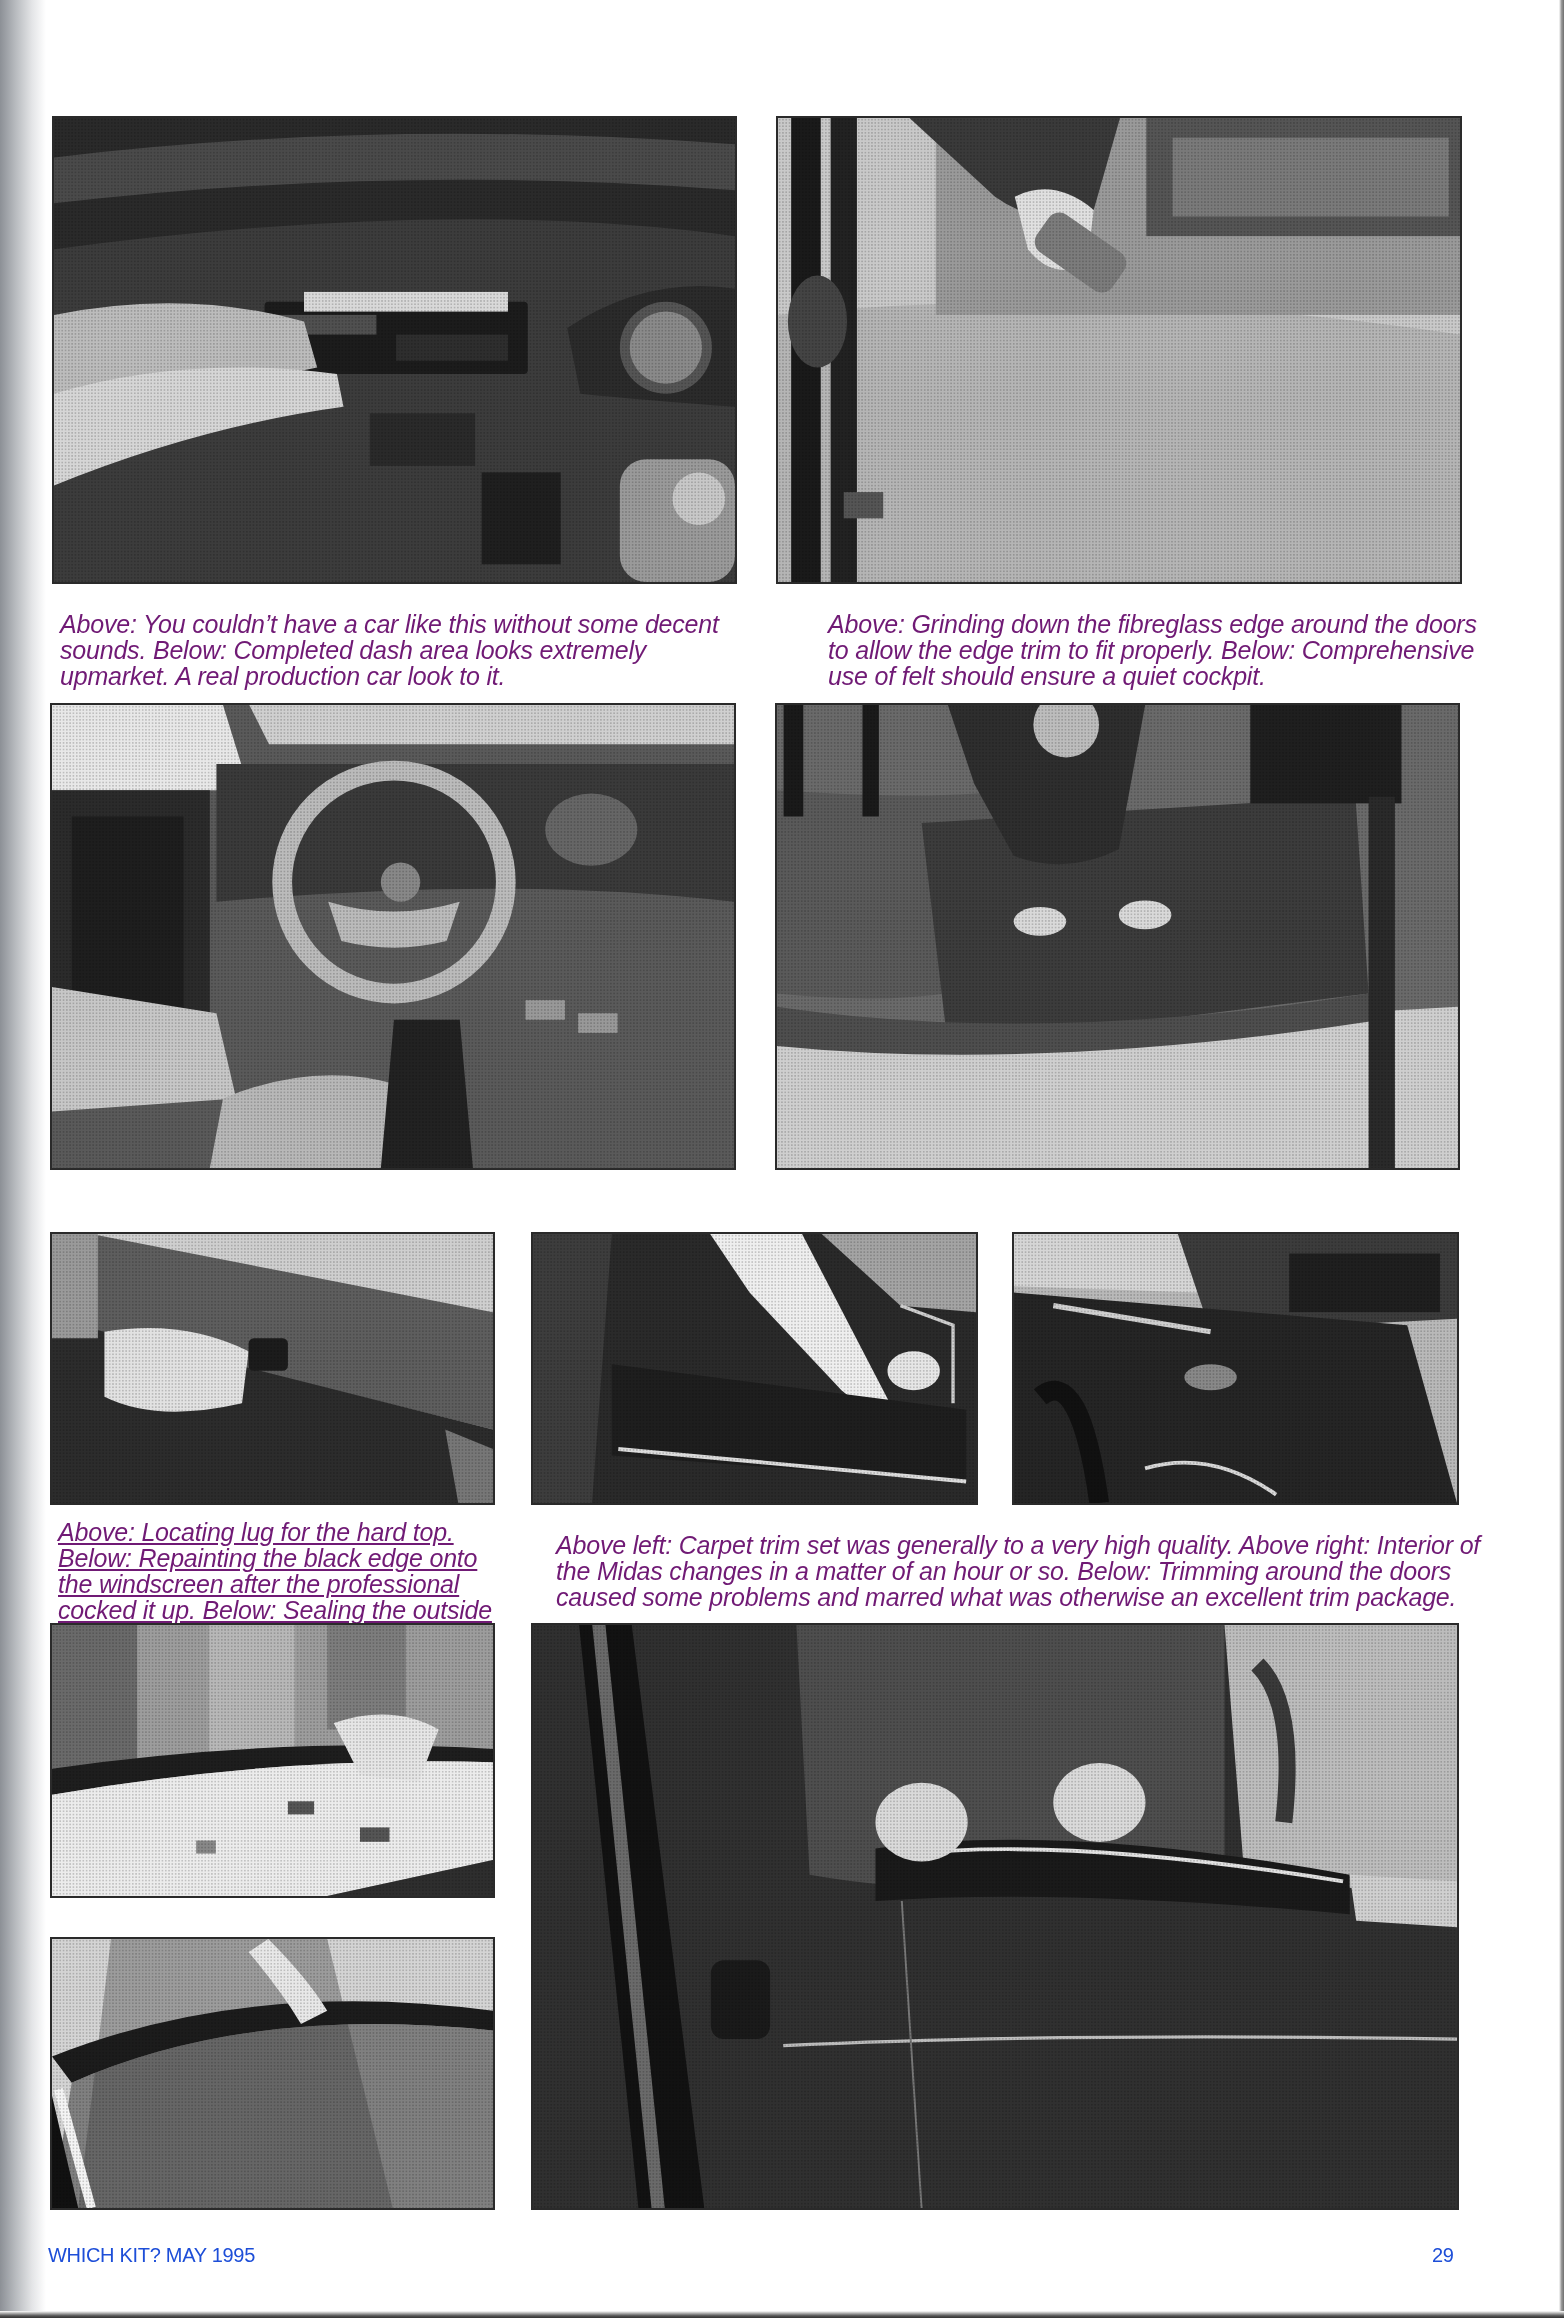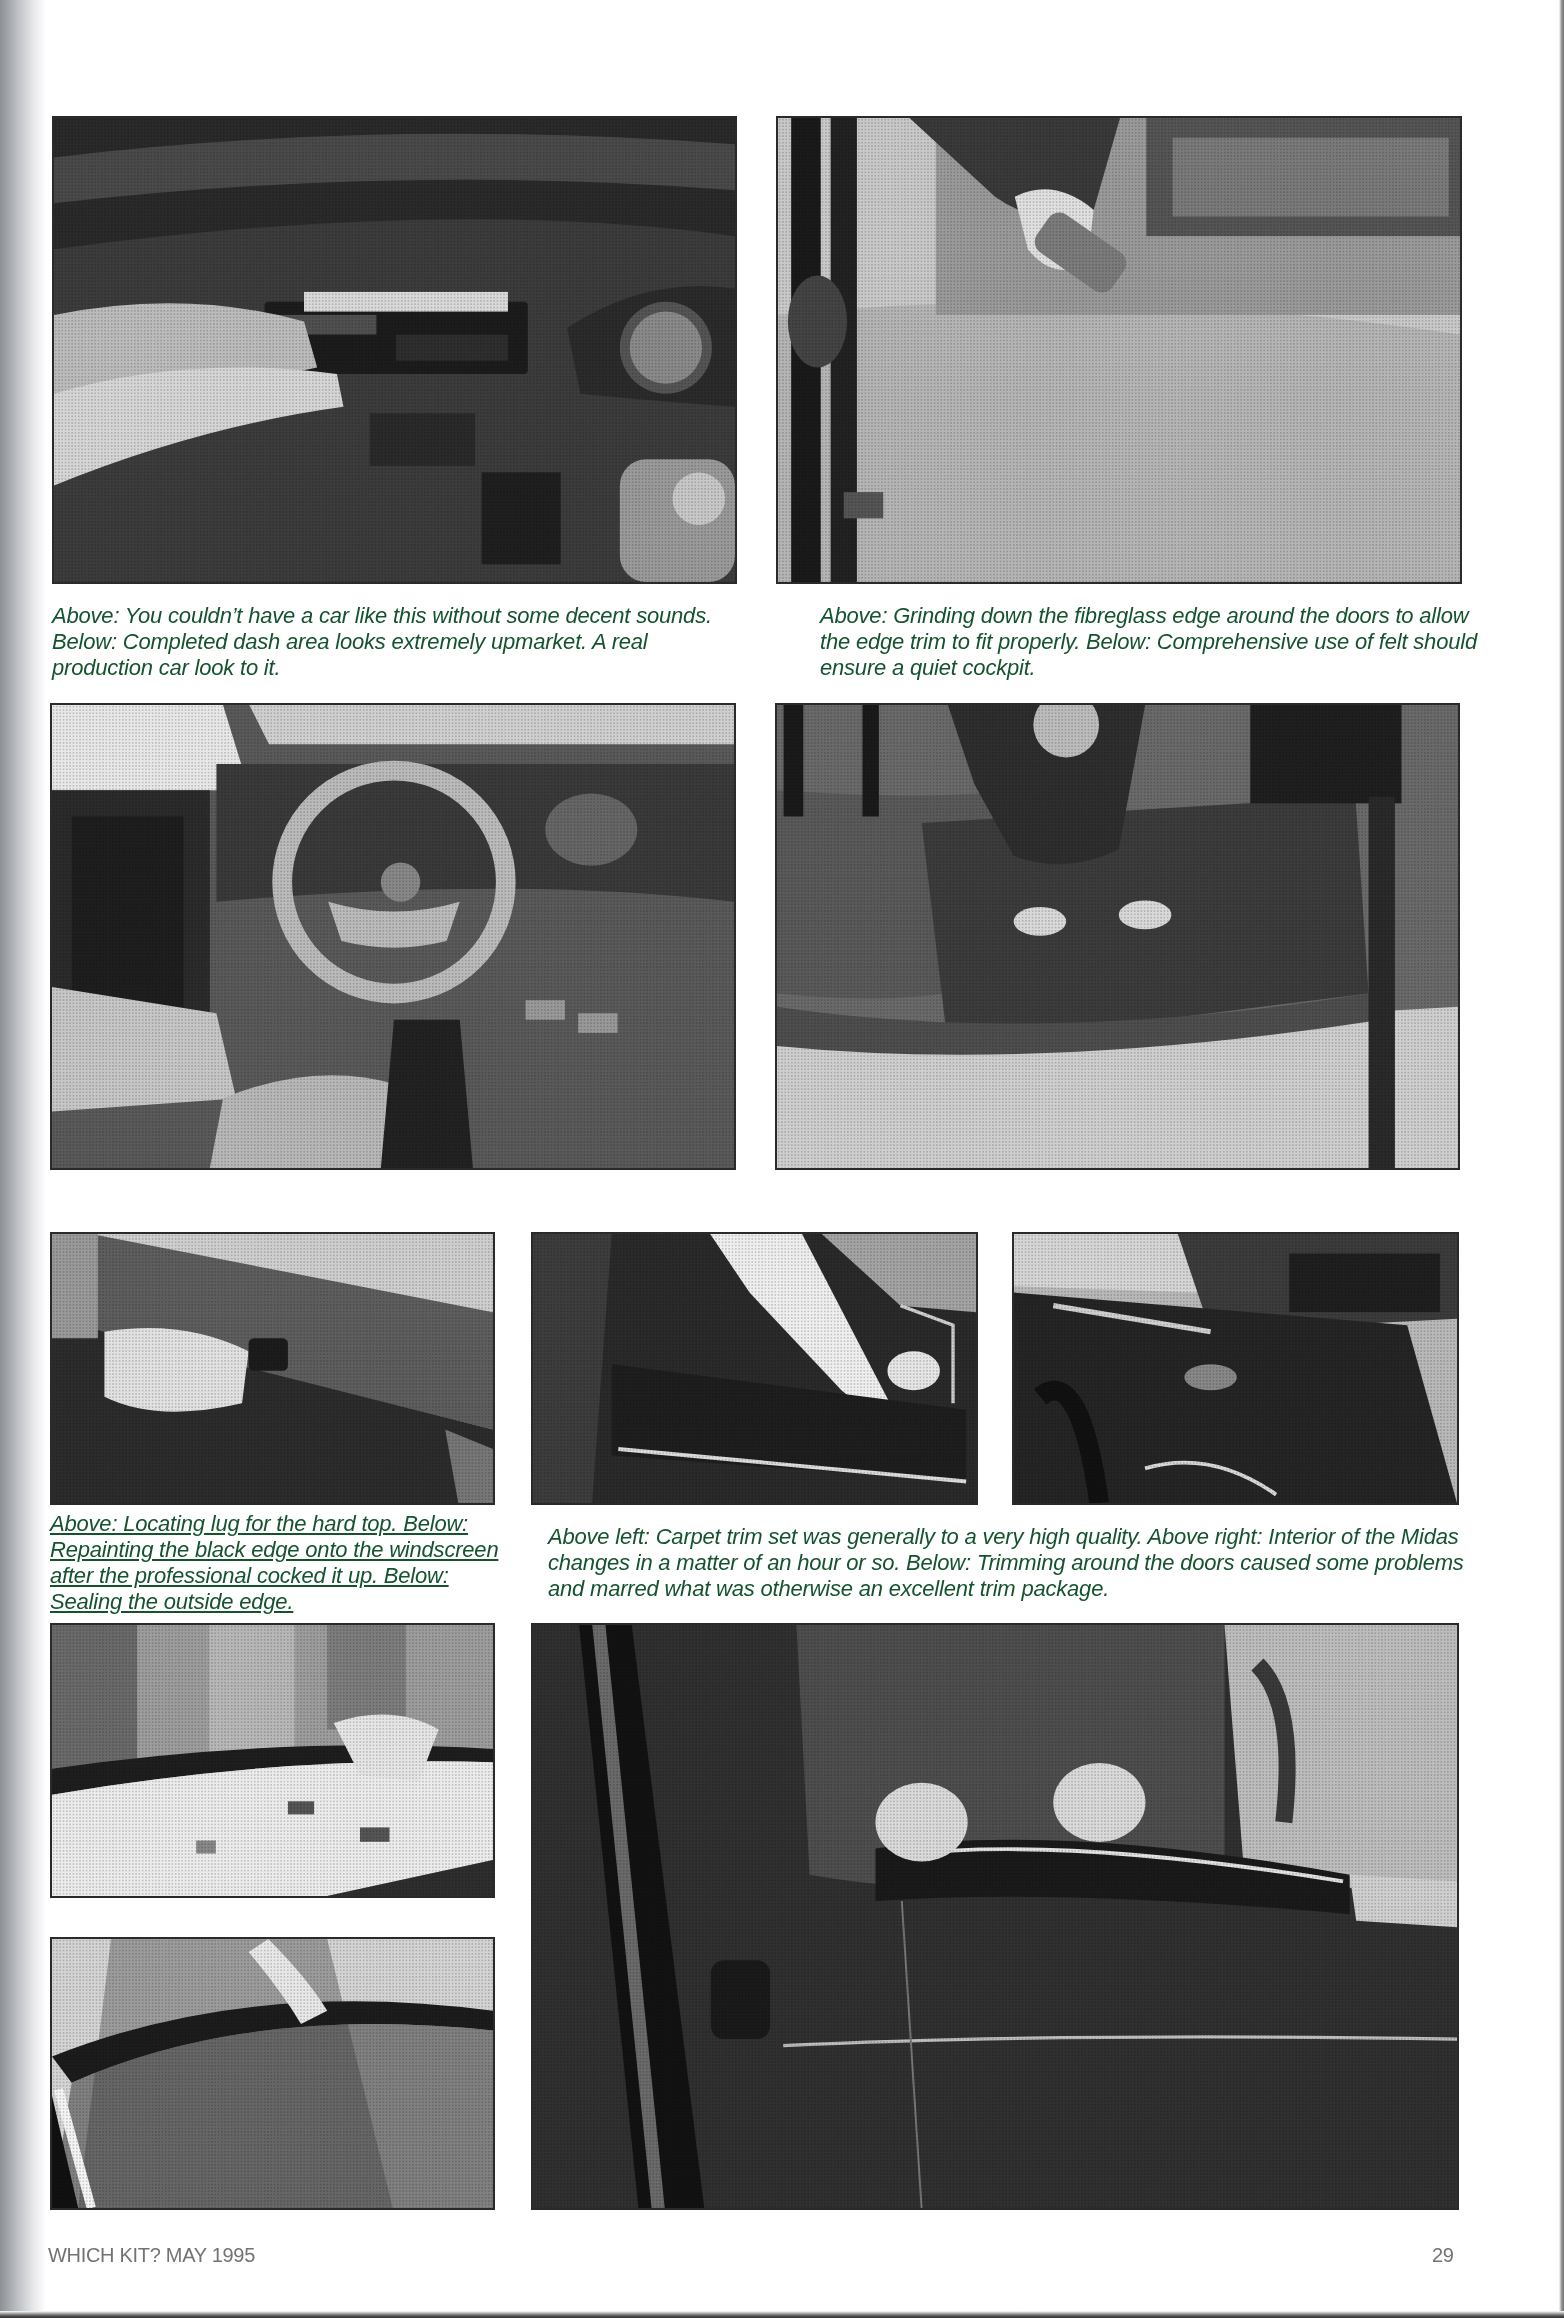--- a/index.html
+++ b/index.html
@@ -25,29 +25,29 @@
     border: 2.6px solid #2a2a2a; overflow: hidden;
     background: #555;
   }
   .photo svg { width: 100%; height: 100%; display: block; }
   .halftone::after {
     content: ""; position: absolute; inset: 0; pointer-events: none;
     background-image: radial-gradient(rgba(0,0,0,0.18) 0.7px, transparent 1.1px);
     background-size: 3.3px 3.3px;
   }
   .caption {
-    position: absolute; margin: 0;
+    position: absolute; margin: 8px;
     font-family: "Liberation Sans", sans-serif;
-    font-style: italic; font-size: 22px; line-height: 26px;
-    color: #14532d; letter-spacing: -0.2px;
+    font-style: italic; font-size: 25px; line-height: 26px;
+    color: #701a75; letter-spacing: -0.2px;
   }
   .footer-left, .footer-right {
     position: absolute; top: 2244px;
     font-family: "Liberation Sans", sans-serif;
-    font-size: 20px; color: #737373; letter-spacing: -0.3px;
+    font-size: 20px; color: #1d4ed8; letter-spacing: -0.3px;
   }
   .footer-left { left: 48px; }
   .footer-right { left: 1432px; }
 </style>
 </head>
 <body>
 
 <div class="gutter-shadow"></div>
 <div class="right-edge"></div>
 <div class="bottom-edge"></div>

